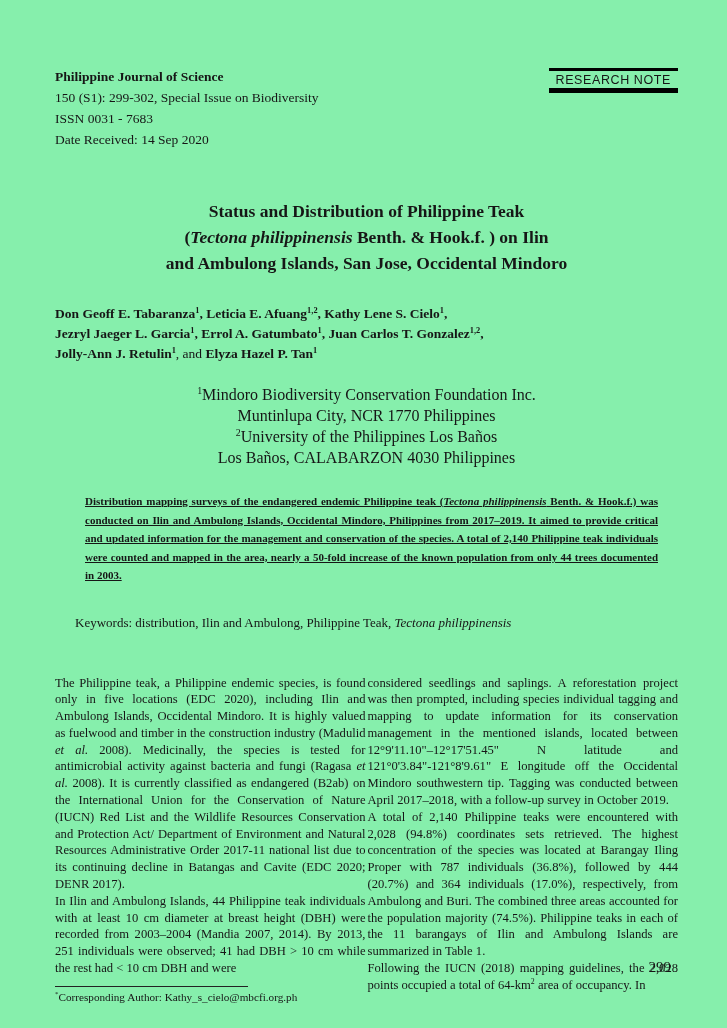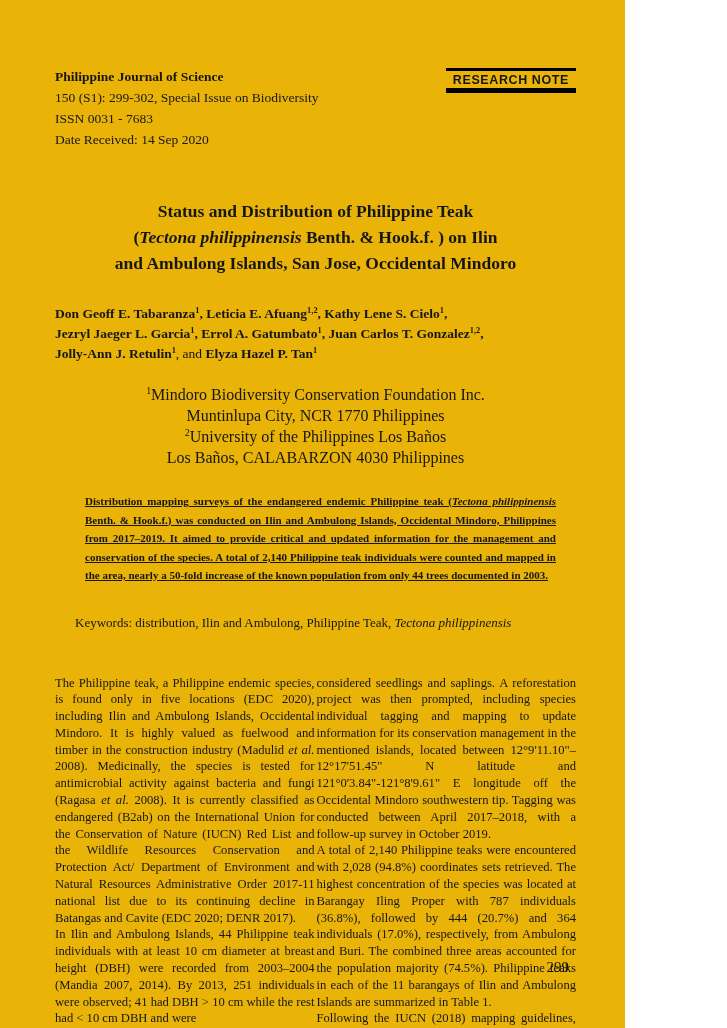--- a/index.html
+++ b/index.html
@@ -1,28 +1,28 @@
 <!DOCTYPE html>
 <html><head>
 <meta charset="utf-8">
 <style>
   * { margin:0; padding:0; box-sizing:border-box; }
   html,body { background:#ffffff; }
   body { font-family:"Liberation Serif","DejaVu Serif",serif; color:#161616; }
   .page {
-    position:relative; width:625px; height:1028px; background:#eab308;
+    position:relative; width:727px; height:1028px; background:#86efac;
     padding:66px 49px 0 55px; overflow:hidden;
   }
   
   .header { display:flex; justify-content:space-between; align-items:flex-start; }
   .header-left { font-size:13.5px; line-height:21px; }
   .journal-name { font-weight:bold; }
   .badge {
     font-family:"Liberation Sans","DejaVu Sans",sans-serif;
-    font-weight:bold; font-size:12.5px; letter-spacing:0.6px;
+    font-weight:normal; font-size:12.5px; letter-spacing:0.6px;
     border-top:3px solid #000; border-bottom:3px solid #000;
     padding:2px 7px 1px 7px; position:relative; margin-top:2px;
   }
   .badge::after {
     content:""; position:absolute; left:0; right:0; bottom:-5px;
     border-bottom:2px solid #000;
   }
   
   .title {
     margin-top:48px; text-align:center; font-weight:bold;

